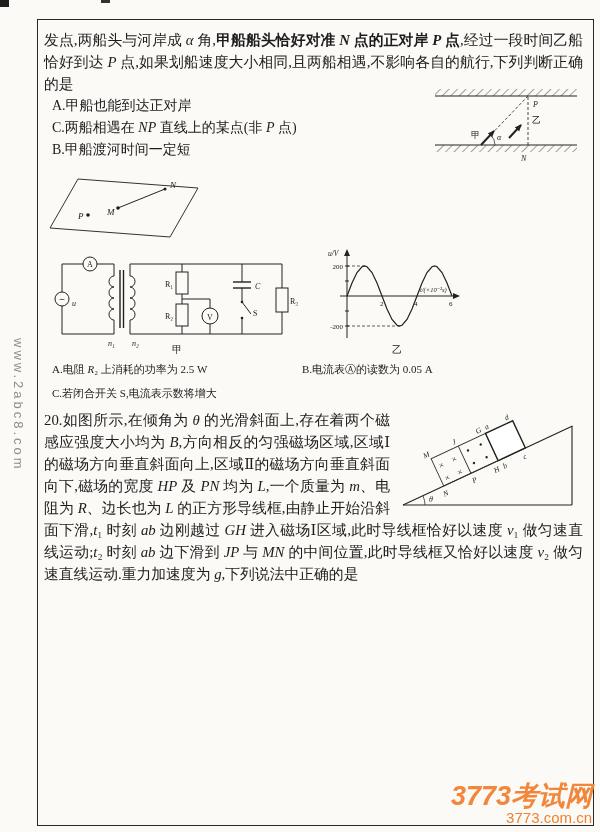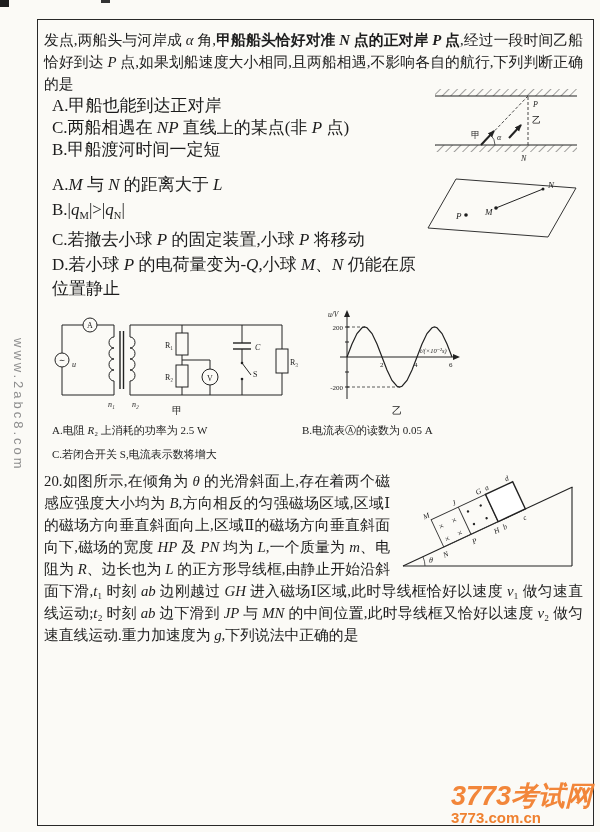--- a/index.html
+++ b/index.html
@@ -16,44 +16,44 @@
     transform:rotate(90deg); transform-origin:left top;
     color:#8e8e8e; font-size:13px; letter-spacing:3px;
     font-family:"Liberation Sans",sans-serif;
   }
   .frame {
     position:absolute; left:37px; top:9px; width:557px; height:807px;
     border:1.5px solid #282828; padding:9px 10px 0 6px;margin-top:10px;
   }
   .q { margin-bottom:4px; }
   .stem { font-size:14.8px; line-height:22px; text-align:justify; }
-  .opt  { font-size:17px; line-height:22px; padding-left:8px; }
+  .opt  { font-size:14px; line-height:22px; padding-left:8px; }
   .opts18 .opt { line-height:24.5px; }
   .row { display:flex; align-items:flex-start; }
   .row .opts { flex:1 1 auto; }
   .fig-river { flex:0 0 auto; margin:-14px 2px 0 4px; }
   .fig-table { flex:0 0 auto; margin:2px 2px 0 4px; }
   .figrow { display:flex; gap:20px; padding-left:8px; margin:5px 0 3px; align-items:flex-end; }
   .optrow { display:flex; font-size:11px; line-height:24px; }
   .optrow .o1 { width:258px; padding-left:8px; }
   .optrow .o2 { flex:1; }
   .fig-incline { float:right; margin:0 0 2px 8px; }
   sub { font-size:0.62em; }
   b { font-weight:bold; }
   .footer {
     position:absolute; left:0; right:0; bottom:13px;
     display:flex; justify-content:center; gap:26px; padding-right:95px;
     font-size:14.5px; font-weight:bold;
   }
   .site-mark {
-    position:absolute; right:8px; bottom:6px; 
+    position:absolute; right:8px; bottom:6px; text-align:right;
     font-family:"Liberation Sans",sans-serif; line-height:1.05;
   }
   .site-name { font-size:27px; font-weight:bold; font-style:italic; color:#f2863a; }
-  .site-url  { font-size:15px; font-weight:bold; color:#ef8130; }
+  .site-url  { font-size:15px; font-weight:normal; color:#ef8130; }
   svg text { font-family:"Liberation Serif","DejaVu Serif",serif; fill:#1c1c1c; }
 </style>
 </head>
 <body>
 
 <div class="speck"></div>
 <div class="speck2"></div>
 <div class="side-mark">www.2abc8.com</div>
 
 <div class="frame">
@@ -88,26 +88,20 @@
         <text x="101" y="42" font-size="9">乙</text>
         <text x="66" y="59" font-size="8" font-style="italic">α</text>
         <text x="90" y="80" font-size="8" font-style="italic">N</text>
         <text x="102" y="26" font-size="8" font-style="italic">P</text>
       </svg>
     </div>
   </section>
 
   <section class="q">
     <div class="row opts18">
-      <div class="opts">
-        <div class="opt">A.<i>M</i> 与 <i>N</i> 的距离大于 <i>L</i></div>
-        <div class="opt">B.|<i>q</i><sub>M</sub>|&gt;|<i>q</i><sub>N</sub>|</div>
-        <div class="opt">C.若撤去小球 <i>P</i> 的固定装置,小球 <i>P</i> 将移动</div>
-        <div class="opt">D.若小球 <i>P</i> 的电荷量变为-<i>Q</i>,小球 <i>M</i>、<i>N</i> 仍能在原位置静止</div>
-      </div>
       <svg class="fig-table" width="155" height="66" viewBox="0 0 155 66">
         <polygon points="30,4 150,13 122,62 2,53" fill="none" stroke="#333" stroke-width="1"></polygon>
         <circle cx="40" cy="40" r="1.8" fill="#1c1c1c"></circle>
         <circle cx="70" cy="33" r="1.8" fill="#1c1c1c"></circle>
         <circle cx="117" cy="14" r="1.5" fill="#1c1c1c"></circle>
         <line x1="70" y1="33" x2="117" y2="14" stroke="#222" stroke-width="1"></line>
         <text x="30" y="44" font-size="9" font-style="italic">P</text>
         <text x="59" y="40" font-size="9" font-style="italic">M</text>
         <text x="122" y="13" font-size="9" font-style="italic">N</text>
       </svg>

